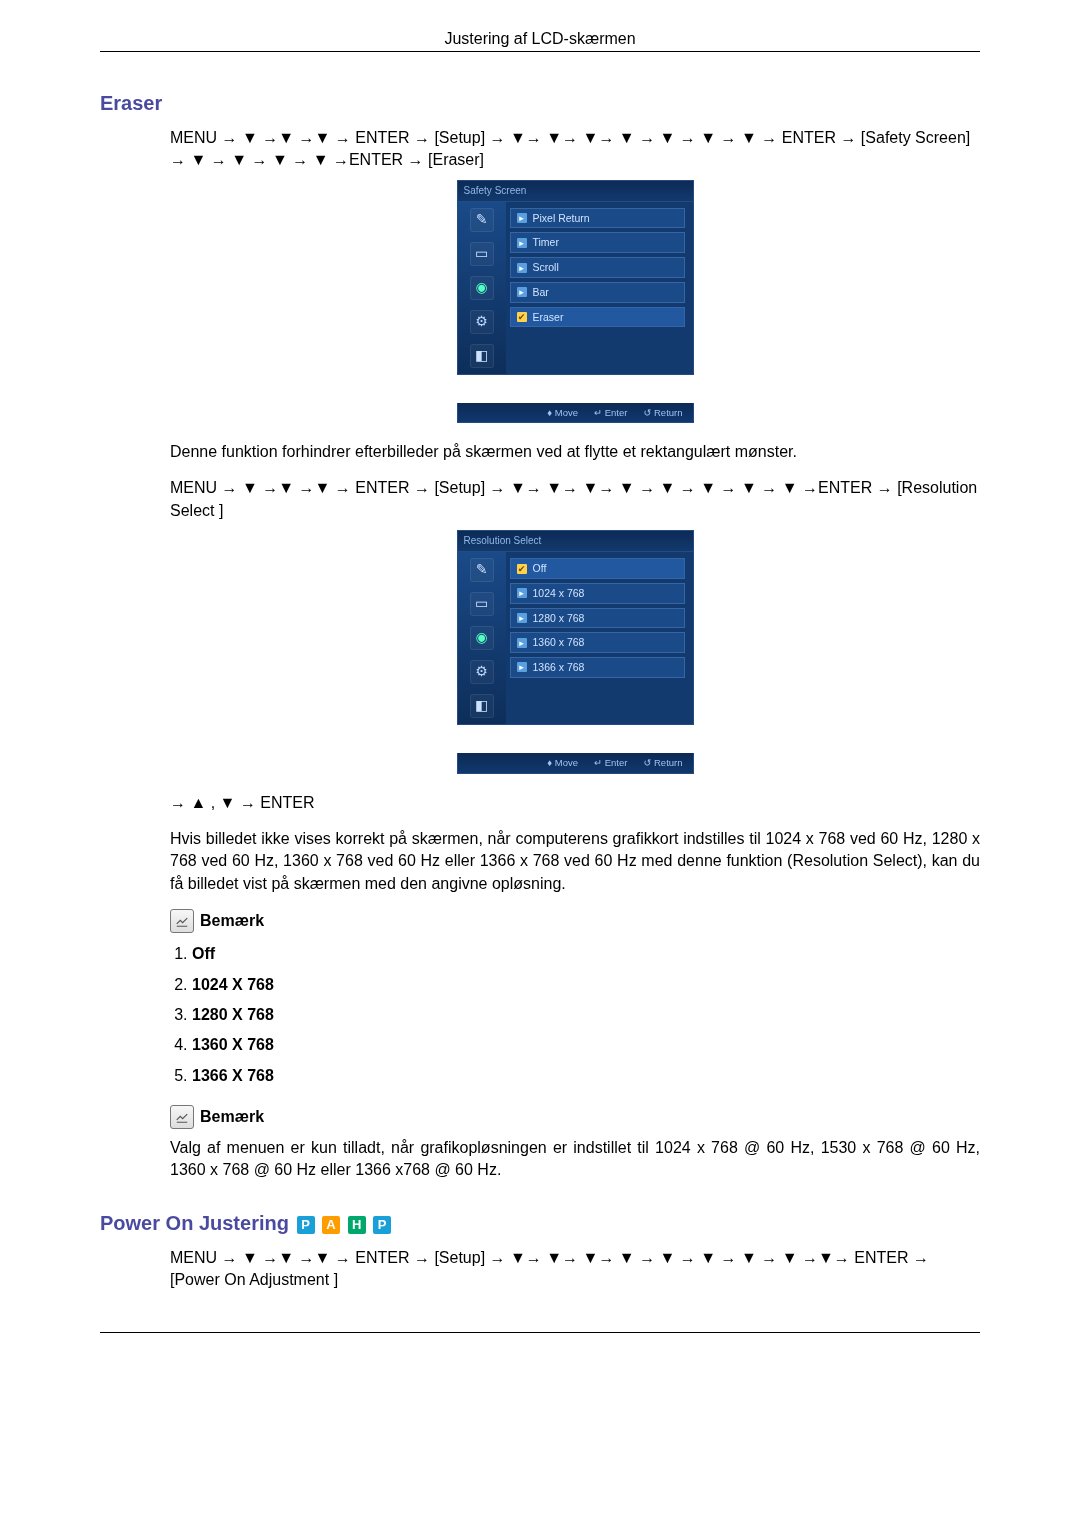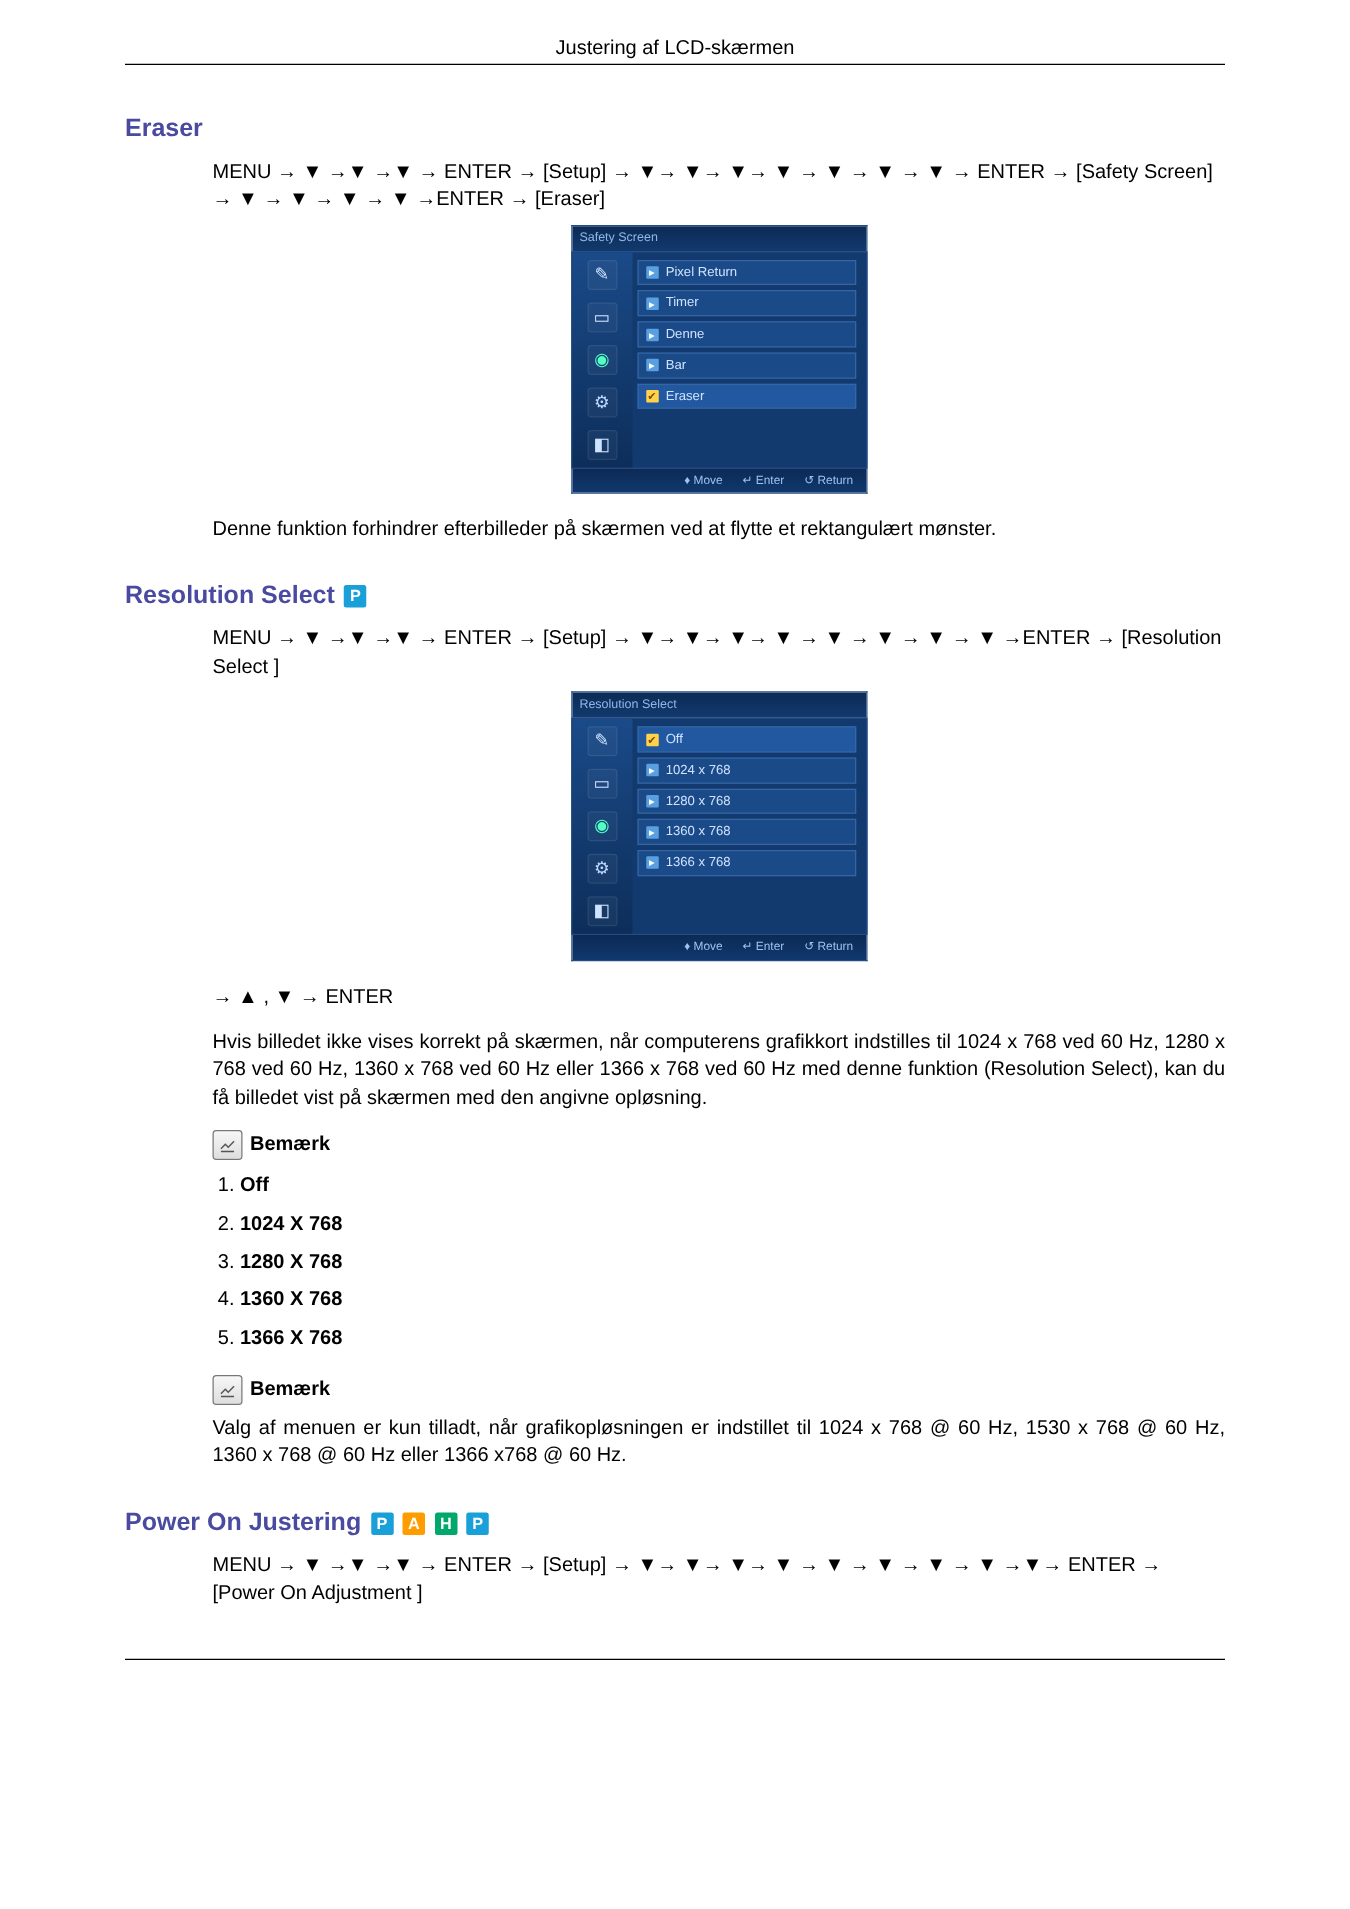--- a/index.html
+++ b/index.html
@@ -130,20 +130,21 @@
   .osd-footer {
     background: linear-gradient(#0c2a55, #10386e);
     border: 1px solid #244b82;
     border-top: none;
     font-size: 9.5px;
     color: #9ec2f2;
     display: flex;
     justify-content: flex-end;
     gap: 16px;
     padding: 3px 10px;
+    margin-top: 28px;
   }
   .osd-footer span { white-space: nowrap; }
   .body-text {
     margin: 8px 0 14px 0;
     text-align: justify;
   }
   .note-row {
     display: flex;
     align-items: center;
     gap: 6px;
@@ -202,21 +203,21 @@
           <div class="osd-item">
               <span class="tick">▸</span>
               <span>Pixel Return</span>
             </div>
           <div class="osd-item">
               <span class="tick">▸</span>
               <span>Timer</span>
             </div>
           <div class="osd-item">
               <span class="tick">▸</span>
-              <span>Denne</span>
+              <span>Scroll</span>
             </div>
           <div class="osd-item">
               <span class="tick">▸</span>
               <span>Bar</span>
             </div>
           <div class="osd-item selected">
               <span class="tick">✔</span>
               <span>Eraser</span>
             </div>
         </div>
@@ -224,24 +225,20 @@
       <div class="osd-footer">
         <span><span>♦</span> <span>Move</span></span>
         <span><span>↵</span> <span>Enter</span></span>
         <span><span>↺</span> <span>Return</span></span>
       </div>
     </div>
 
     <div class="body-text">Denne funktion forhindrer efterbilleder på skærmen ved at flytte et rektangulært mønster.</div>
   </div>
 
-  <h2 class="section">
-    <span>Resolution Select</span>
-    <span class="badge p">P</span>
-  </h2>
   <div class="content-block">
     <div class="menu-path">MENU → ▼ →▼ →▼ → ENTER → [Setup] → ▼→ ▼→ ▼→ ▼ → ▼ → ▼ → ▼ → ▼ →ENTER → [Resolution Select ]</div>
 
     <div class="osd">
       <div class="osd-title">Resolution Select</div>
       <div class="osd-body">
         <div class="osd-icons">
           <div class="osd-icon">✎</div>
           <div class="osd-icon">▭</div>
           <div class="osd-icon green">◉</div>

